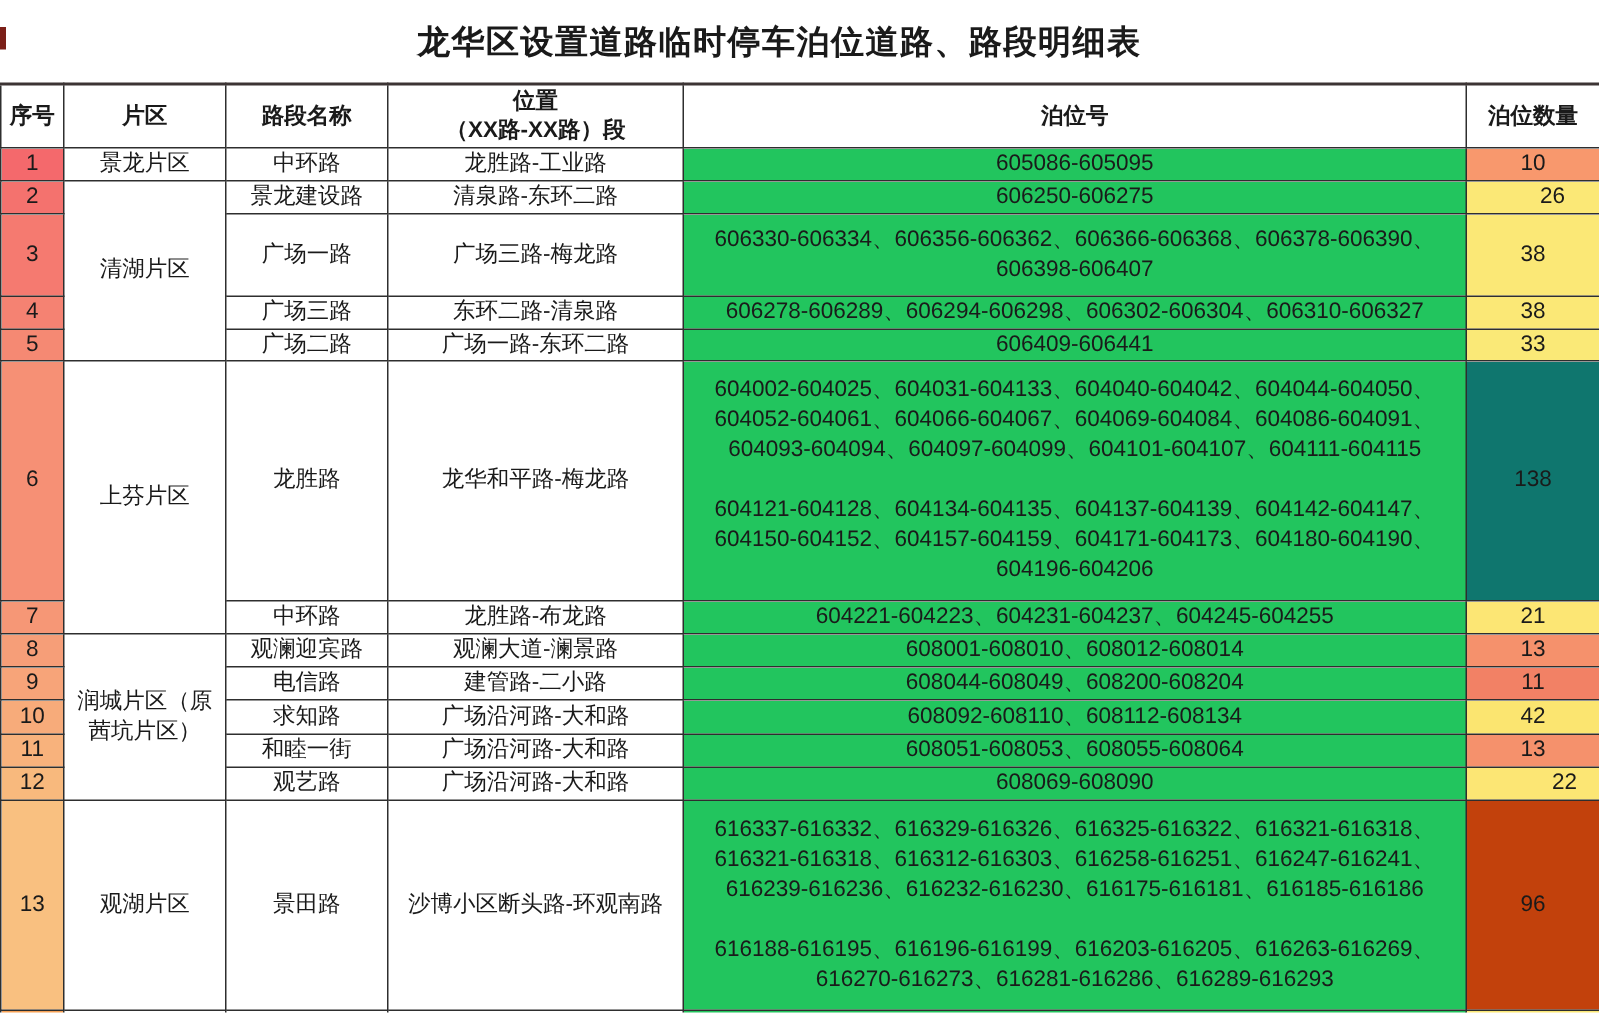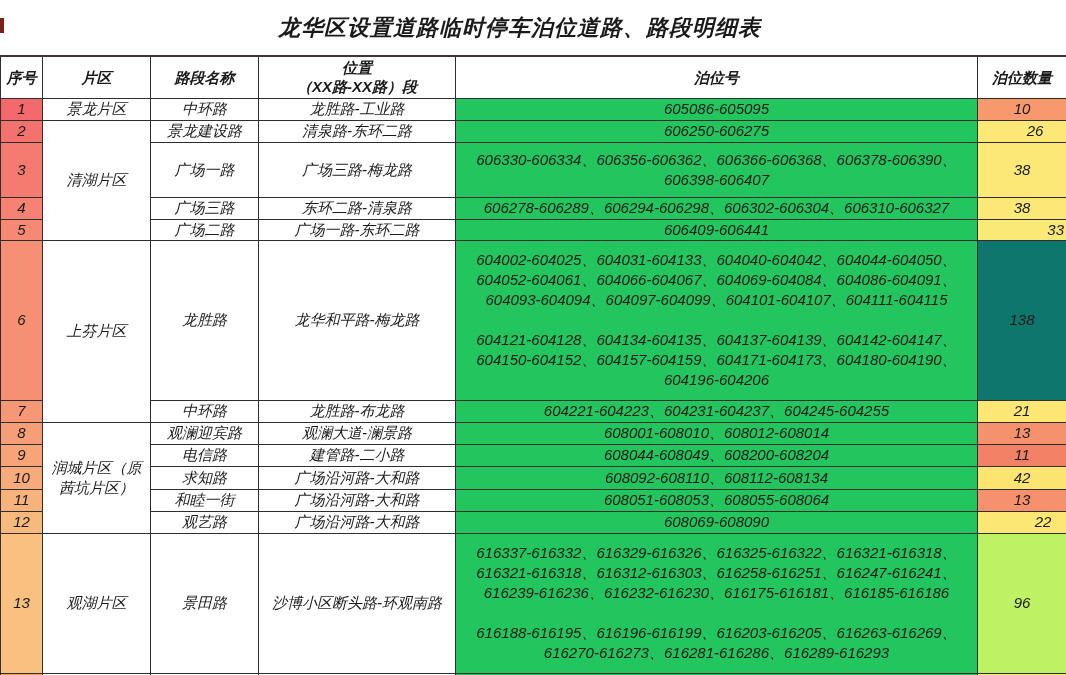--- a/index.html
+++ b/index.html
@@ -9,21 +9,20 @@
     width: 1066px;
     height: 675px;
     overflow: hidden;
     font-family: "Liberation Sans", "DejaVu Sans", sans-serif;
     color: #1a1a1a;
   }
   .page {
     position: relative;
     width: 1039px;
     height: 675px;
-    font-style: italic;
   }
   .left-mark {
     position: absolute;
     left: 0;
     top: 18px;
     width: 4px;
     height: 15px;
     background: #7b1f18;
   }
   .title {
@@ -142,21 +141,21 @@
           </td>
           <td class="c-count" style="background: rgb(251, 232, 118);">38</td>
         </tr>
         <tr style="height: 20px;">
           <td class="c-no" style="background: rgb(245, 137, 115);">5</td>
           <td class="c-road">广场二路</td>
           <td class="c-loc">广场一路-东环二路</td>
           <td class="c-berths">
             <div class="berth-block">606409-606441</div>
           </td>
-          <td class="c-count" style="background: rgb(250, 233, 119); text-align: right;">33</td>
+          <td class="c-count" style="background: rgb(250, 233, 119);">33</td>
         </tr>
         <tr style="height: 160px;">
           <td class="c-no" style="background: rgb(246, 144, 117);">6</td>
           <td class="c-area" rowspan="2">上芬片区</td>
           <td class="c-road">龙胜路</td>
           <td class="c-loc">龙华和平路-梅龙路</td>
           <td class="c-berths">
             <div class="berth-block gap">604002-604025、604031-604133、604040-604042、604044-604050、604052-604061、604066-604067、604069-604084、604086-604091、604093-604094、604097-604099、604101-604107、604111-604115</div>
             <div class="berth-block">604121-604128、604134-604135、604137-604139、604142-604147、604150-604152、604157-604159、604171-604173、604180-604190、604196-604206</div>
           </td>
@@ -219,21 +218,21 @@
         </tr>
         <tr style="height: 140px;">
           <td class="c-no" style="background: rgb(249, 192, 128);">13</td>
           <td class="c-area" rowspan="1">观湖片区</td>
           <td class="c-road">景田路</td>
           <td class="c-loc">沙博小区断头路-环观南路</td>
           <td class="c-berths">
             <div class="berth-block gap">616337-616332、616329-616326、616325-616322、616321-616318、616321-616318、616312-616303、616258-616251、616247-616241、616239-616236、616232-616230、616175-616181、616185-616186</div>
             <div class="berth-block">616188-616195、616196-616199、616203-616205、616263-616269、616270-616273、616281-616286、616289-616293</div>
           </td>
-          <td class="c-count" style="background: #bef264;">96</td>
+          <td class="c-count" style="background: #c2410c;">96</td>
         </tr>
         <tr style="height: 4px;">
           <td class="c-no" style="background: rgb(246, 161, 86);"></td>
           <td class="c-area" rowspan="1"></td>
           <td class="c-road"></td>
           <td class="c-loc"></td>
           <td class="c-berths">
             <div class="berth-block"></div>
           </td>
           <td class="c-count" style="background: rgb(251, 232, 118);"></td>

